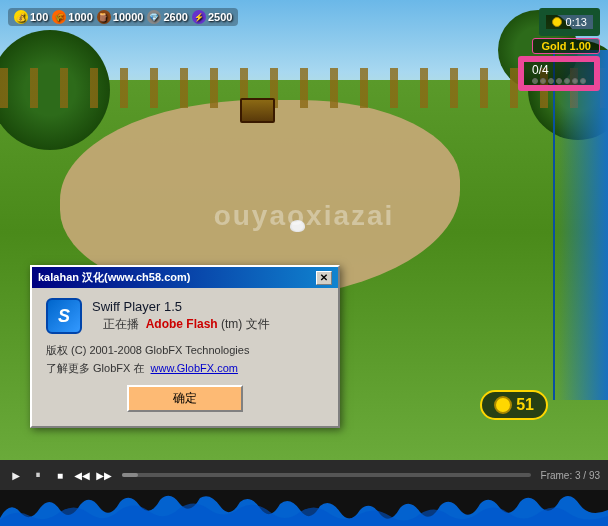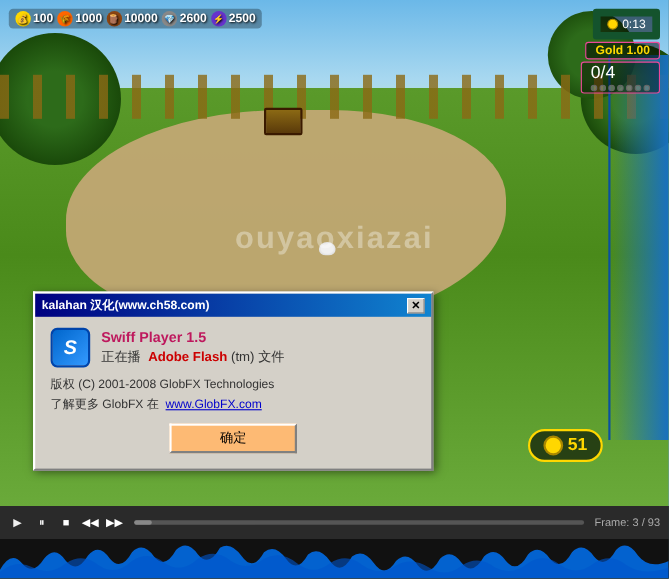--- a/index.html
+++ b/index.html
@@ -182,25 +182,25 @@
       border: 1px solid #ec4899;
       border-radius: 3px;
       padding: 1px 8px;
       color: #FFD700;
       font-size: 11px;
       font-weight: bold;
     }
 
     .unit-counter {
       background: rgba(0,0,0,0.4);
-      border: 1px solid #ec4899;
+      border: 6px solid #ec4899;
       border-radius: 3px;
       padding: 1px 8px;
       color: white;
-      font-size: 16px;
+      font-size: 12px;
     }
 
     .unit-dots {
       display: flex;
       gap: 2px;
       margin-top: 1px;
     }
 
     .dot {
       width: 6px;
@@ -233,21 +233,21 @@
       border-radius: 50%;
       background: #FFD700;
       border: 2px solid #AA8800;
     }
 
     
     .dialog-overlay {
       position: absolute;
       top: 265px;
       left: 30px;
-      width: 364px;
+      width: 310px;
       background: #D4D0C8;
       border: 2px solid #808080;
       border-top: 2px solid #FFFFFF;
       border-left: 2px solid #FFFFFF;
       box-shadow: 2px 2px 8px rgba(0,0,0,0.5);
       font-family: 'MS Sans Serif', Arial, sans-serif;
       font-size: 12px;
       z-index: 100;
     }
 
@@ -304,28 +304,29 @@
       flex-shrink: 0;
       border: 2px solid #0044AA;
     }
 
     .dialog-app-info {
       flex: 1;
     }
 
     .app-name {
       font-size: 13px;
-      font-weight: bold;
-      color: #be185d;
+      font-weight: normal;
+      color: #0f172a;
     }
 
     .app-status {
       font-size: 12px;
       color: #333;
       margin-top: 2px;
+      margin-left: 11px;
     }
 
     .flash-link {
       color: #CC0000;
       font-weight: bold;
     }
 
     .dialog-info-rows {
       margin-top: 4px;
       font-size: 11px;

